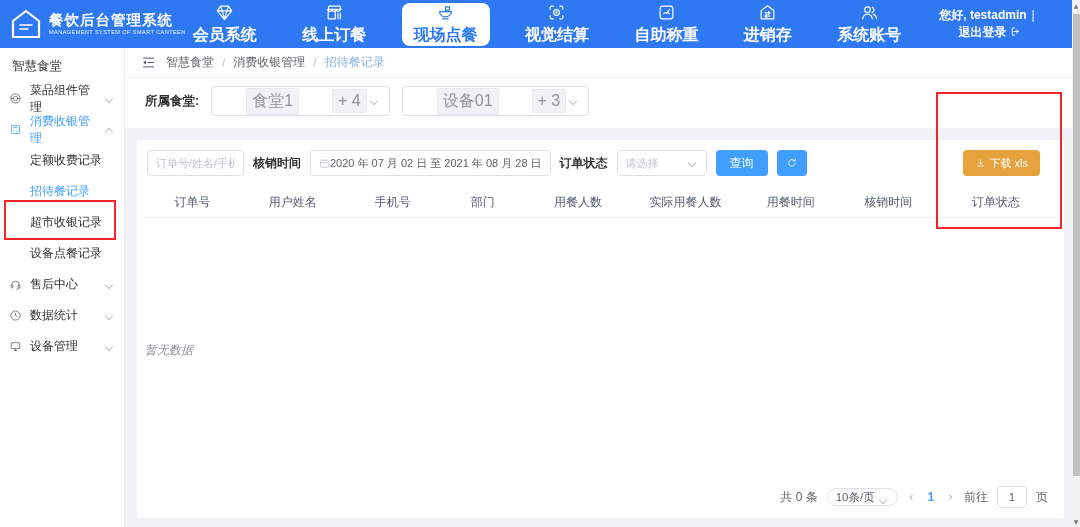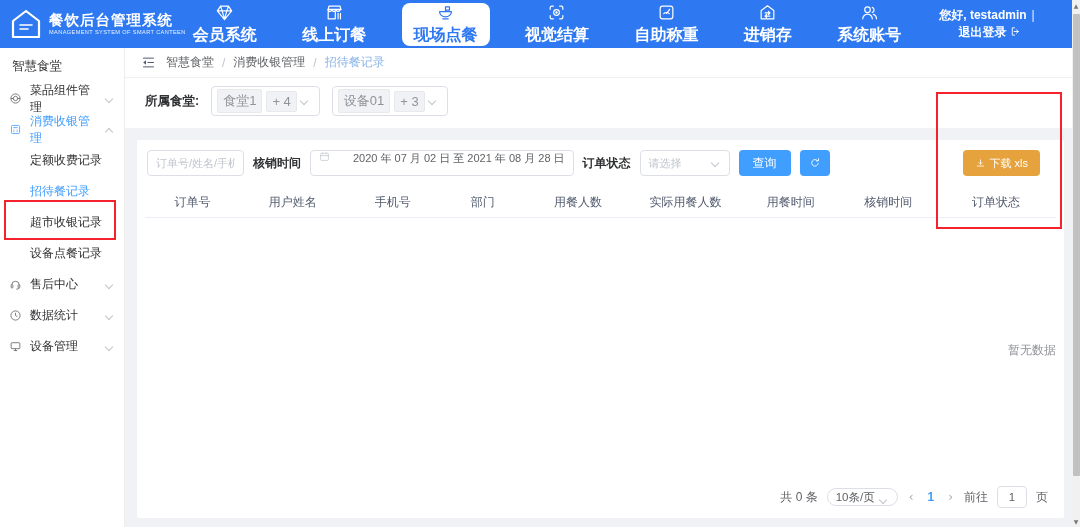--- a/index.html
+++ b/index.html
@@ -43,43 +43,43 @@
   .topbar { height:30px; background:#fff; display:flex; align-items:center; gap:10px; padding:0 16px; border-bottom:1px solid #f0f0f0; flex:none; }
   .collapse-btn svg { width:15px; height:15px; stroke:#515a6e; fill:#515a6e; stroke-width:1.6; stroke-linecap:round; cursor:pointer; display:block; }
   .breadcrumb { display:flex; align-items:center; gap:8px; font-size:12px; color:#606266; }
   .crumb-sep { color:#c0c4cc; }
   .crumb.current { color:#8ab3e6; }
 
   .canteen-row { background:#fff; padding:8px 20px 12px; display:flex; align-items:center; gap:12px; flex:none; }
   .canteen-label { font-size:12.5px; font-weight:bold; color:#303133; }
   .msel { position:relative; height:30px; border:1px solid #dcdfe6; border-radius:4px; background:#fff; display:flex; align-items:center; gap:4px; padding:0 22px 0 5px; cursor:pointer; }
   .msel .chev { position:absolute; right:9px; top:11px; }
-  .tag { background:#f0f2f5; border:1px solid #e9e9eb; border-radius:2px; color:#909399; font-size:13px; padding:2px 5px; white-space:nowrap; }
+  .tag { background:#f0f2f5; border:1px solid #e9e9eb; border-radius:2px; color:#909399; font-size:16px; padding:2px 5px; white-space:nowrap;margin-left:29px; }
 
   .card { flex:1; background:#fff; border-radius:2px; margin:12px 8px 9px 12px; display:flex; flex-direction:column; min-height:0; padding:0 8px; }
   .search-row { display:flex; align-items:center; gap:9px; padding:10px 2px 8px; flex:none; }
   .inp { height:26px; border:1px solid #dcdfe6; border-radius:4px; padding:0 8px; font-size:11px; color:#606266; font-family:inherit; outline:none; }
   .inp::placeholder { color:#c0c4cc; }
   .kw-input { width:97px; }
   .lbl { font-size:12px; font-weight:bold; color:#303133; white-space:nowrap; }
-  .date-box { height:26px; border:1px solid #dcdfe6; border-radius:4px; display:flex; align-items:flex-start; gap:23px; padding:0 8px; font-size:11px; color:#606266; white-space:nowrap; cursor:pointer; }
+  .date-box { height:26px; border:1px solid #dcdfe6; border-radius:4px; display:flex; align-items:center; gap:0; padding:0 8px; font-size:11px; color:#606266; white-space:nowrap; cursor:pointer; }
   .date-box svg { width:11px; height:11px; stroke:#c0c4cc; fill:none; stroke-width:1.6; flex:none; }
   .sel { position:relative; width:90px; height:26px; border:1px solid #dcdfe6; border-radius:4px; display:flex; align-items:center; padding:0 20px 0 8px; font-size:11px; color:#c0c4cc; cursor:pointer; }
   .sel .chev { position:absolute; right:8px; top:9px; }
   .btn { height:26px; border:none; border-radius:4px; color:#fff; font-size:12px; font-family:inherit; cursor:pointer; display:inline-flex; align-items:center; gap:4px; }
   .btn-query { background:#409EFF; padding:0 14px; }
   .btn-refresh { background:#409EFF; width:30px; justify-content:center; }
   .btn-refresh svg { width:12px; height:12px; stroke:#fff; fill:none; stroke-width:1.8; }
   .flex-spacer { flex:1; }
   .btn-download { background:#E6A23C; padding:0 12px; font-size:11px; margin-right:14px; }
   .btn-download svg { width:11px; height:11px; stroke:#fff; fill:none; stroke-width:1.8; }
 
   .thead { display:grid; grid-template-columns:0.95fr 1.05fr 0.95fr 0.85fr 1.05fr 1.1fr 1fr 0.95fr 1.2fr; height:30px; align-items:center; border-bottom:1px solid #ebeef5; margin-top:4px; flex:none; }
   .th { font-size:12px; font-weight:normal; color:#515a6e; text-align:center; white-space:nowrap; overflow:hidden; }
-  .empty-zone { flex:1; display:flex; align-items:center; justify-content:flex-end; min-height:0; }
+  .empty-zone { flex:1; display:flex; align-items:center; justify-content:flex-start; min-height:0;font-style:italic; }
   .empty-text { font-size:12px; color:#909399; }
 
   .pagination { display:flex; align-items:center; justify-content:flex-end; gap:9px; padding:4px 8px 10px; font-size:12px; color:#606266; flex:none; }
   .size-sel { position:relative; height:18px; border:1px solid #dcdfe6; border-radius:10px; display:flex; align-items:center; padding:0 22px 0 8px; color:#606266; font-size:11.5px; cursor:pointer; }
   .size-sel .chev { position:absolute; right:8px; top:8px; }
   .pg-arrow { color:#a8abb2; font-size:12px; cursor:pointer; padding:0 2px; font-family:"DejaVu Sans",sans-serif; }
   .pg-num { color:#409EFF; font-weight:bold; cursor:pointer; padding:0 3px; }
   .goto-input { width:30px; height:22px; text-align:center; font-size:11.5px; }
 
   

